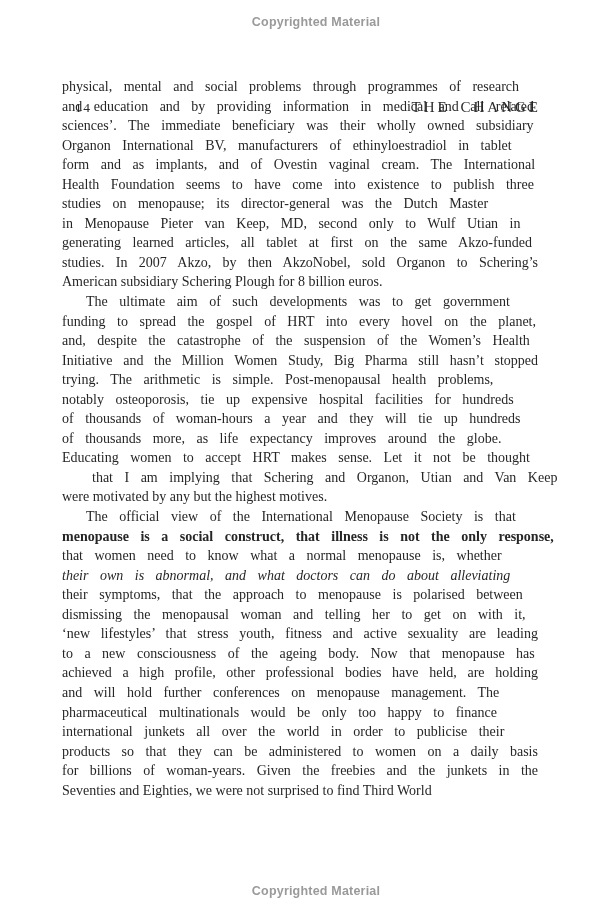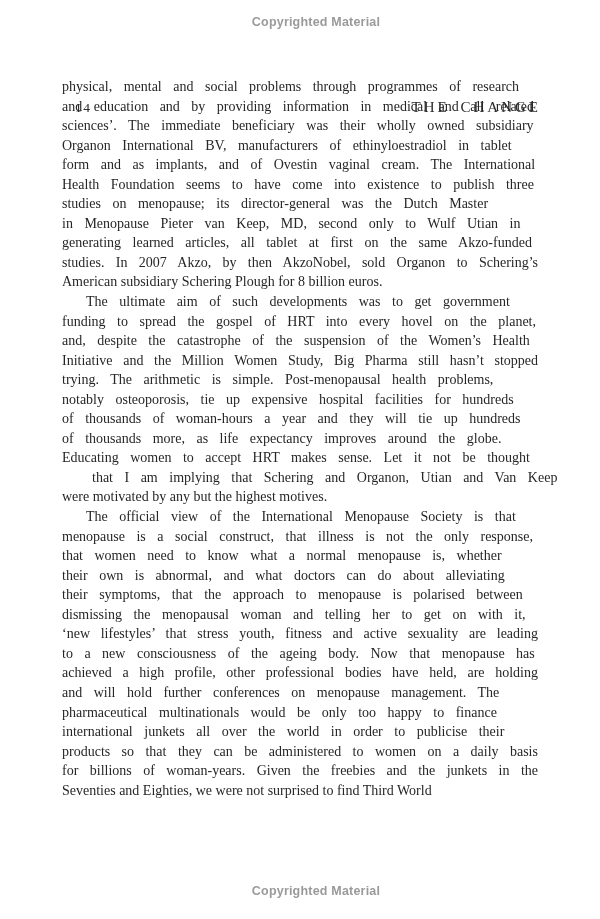--- a/index.html
+++ b/index.html
@@ -93,23 +93,23 @@
       <div class="line"><span style="word-spacing: 8px;">trying. The arithmetic is simple. Post-menopausal health problems,</span></div>
       <div class="line"><span style="word-spacing: 8px;">notably osteoporosis, tie up expensive hospital facilities for hundreds</span></div>
       <div class="line"><span style="word-spacing: 8px;">of thousands of woman-hours a year and they will tie up hundreds</span></div>
       <div class="line"><span style="word-spacing: 8px;">of thousands more, as life expectancy improves around the globe.</span></div>
       <div class="line"><span style="word-spacing: 8px;">Educating women to accept HRT makes sense. Let it not be thought</span></div>
       <div class="line"><span style="word-spacing: 8px; margin-left: 30px;">that I am implying that Schering and Organon, Utian and Van Keep</span></div>
       <div class="line"><span>were motivated by any but the highest motives.</span></div>
     </div>
     <div class="paragraph">
       <div class="line indented"><span style="word-spacing: 8px;">The official view of the International Menopause Society is that</span></div>
-      <div class="line"><span style="word-spacing: 8px;">menopause is a social construct, that illness is not the only response,</span></div>
+      <div class="line"><span style="word-spacing: 8px; font-weight: bold;">menopause is a social construct, that illness is not the only response,</span></div>
       <div class="line"><span style="word-spacing: 8px;">that women need to know what a normal menopause is, whether</span></div>
-      <div class="line"><span style="word-spacing: 8px;">their own is abnormal, and what doctors can do about alleviating</span></div>
+      <div class="line"><span style="word-spacing: 8px; font-style: italic;">their own is abnormal, and what doctors can do about alleviating</span></div>
       <div class="line"><span style="word-spacing: 8px;">their symptoms, that the approach to menopause is polarised between</span></div>
       <div class="line"><span style="word-spacing: 8px;">dismissing the menopausal woman and telling her to get on with it,</span></div>
       <div class="line"><span style="word-spacing: 7.23px;">‘new lifestyles’ that stress youth, fitness and active sexuality are leading</span></div>
       <div class="line"><span style="word-spacing: 8px;">to a new consciousness of the ageing body. Now that menopause has</span></div>
       <div class="line"><span style="word-spacing: 7.17px;">achieved a high profile, other professional bodies have held, are holding</span></div>
       <div class="line"><span style="word-spacing: 8px;">and will hold further conferences on menopause management. The</span></div>
       <div class="line"><span style="word-spacing: 8px;">pharmaceutical multinationals would be only too happy to finance</span></div>
       <div class="line"><span style="word-spacing: 8px;">international junkets all over the world in order to publicise their</span></div>
       <div class="line"><span style="word-spacing: 7.91px;">products so that they can be administered to women on a daily basis</span></div>
       <div class="line"><span style="word-spacing: 7.93px;">for billions of woman-years. Given the freebies and the junkets in the</span></div>

